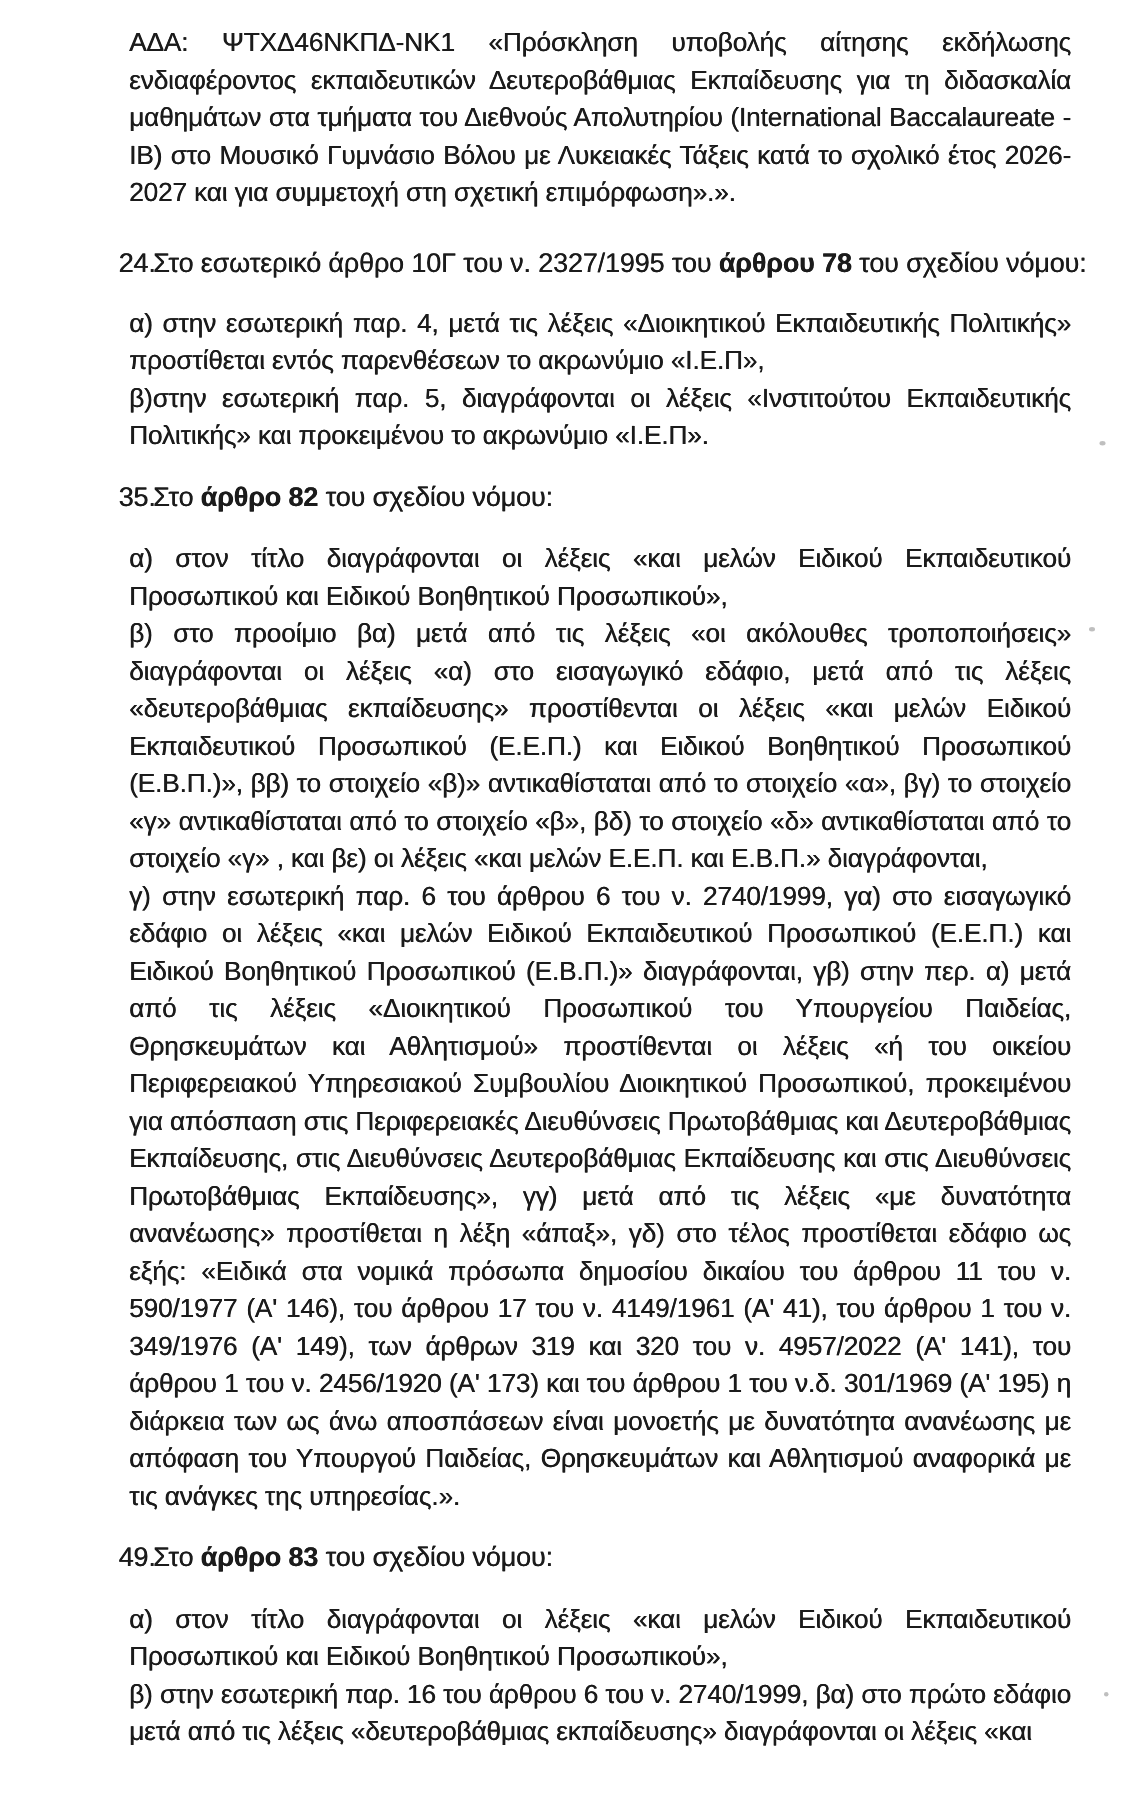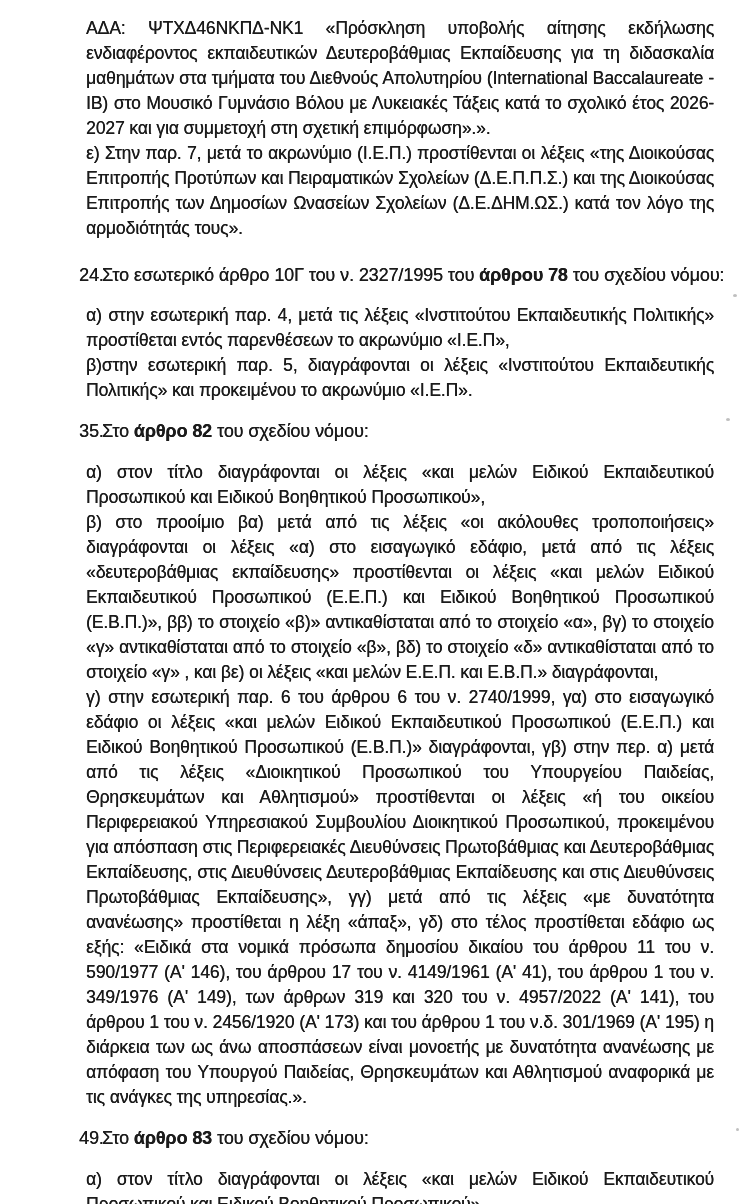--- a/index.html
+++ b/index.html
@@ -64,26 +64,25 @@
   .artifact-2 { left: 726px; top: 418px; }
   .artifact-3 { left: 736px; top: 1128px; width: 3px; }
 </style>
 </head>
 <body>
 
 <div class="page">
 
   <div class="intro">
     <p class="para">ΑΔΑ: ΨΤΧΔ46ΝΚΠΔ-ΝΚ1 «Πρόσκληση υποβολής αίτησης εκδήλωσης ενδιαφέροντος εκπαιδευτικών Δευτεροβάθμιας Εκπαίδευσης για τη διδασκαλία μαθημάτων στα τμήματα του Διεθνούς Απολυτηρίου (International Baccalaureate - IB) στο Μουσικό Γυμνάσιο Βόλου με Λυκειακές Τάξεις κατά το σχολικό έτος 2026-2027 και για συμμετοχή στη σχετική επιμόρφωση».».</p>
-    <p class="para">ε) Στην παρ. 7, μετά το ακρωνύμιο (Ι.Ε.Π.) προστίθενται οι λέξεις «της Διοικούσας Επιτροπής Προτύπων και Πειραματικών Σχολείων (Δ.Ε.Π.Π.Σ.) και της Διοικούσας Επιτροπής των Δημοσίων Ωνασείων Σχολείων (Δ.Ε.ΔΗΜ.ΩΣ.) κατά τον λόγο της αρμοδιότητάς τους».</p>
   </div>
 
   <div class="item item-24">
     <p class="item-heading"><span class="item-number">24.</span><span>Στο εσωτερικό άρθρο 10Γ του ν. 2327/1995 του </span><span class="bold">άρθρου 78</span><span> του σχεδίου νόμου:</span></p>
-    <p class="para">α) στην εσωτερική παρ. 4, μετά τις λέξεις «Ινστιτούτου Εκπαιδευτικής Πολιτικής» προστίθεται εντός παρενθέσεων το ακρωνύμιο «Ι.Ε.Π»,</p>
+    <p class="para">α) στην εσωτερική παρ. 4, μετά τις λέξεις «Διοικητικού Εκπαιδευτικής Πολιτικής» προστίθεται εντός παρενθέσεων το ακρωνύμιο «Ι.Ε.Π»,</p>
     <p class="para">β)στην εσωτερική παρ. 5, διαγράφονται οι λέξεις «Ινστιτούτου Εκπαιδευτικής Πολιτικής» και προκειμένου το ακρωνύμιο «Ι.Ε.Π».</p>
   </div>
 
   <div class="item item-25">
     <p class="item-heading"><span class="item-number">35.</span><span>Στο </span><span class="bold">άρθρο 82</span><span> του σχεδίου νόμου:</span></p>
     <p class="para">α) στον τίτλο διαγράφονται οι λέξεις «και μελών Ειδικού Εκπαιδευτικού Προσωπικού και Ειδικού Βοηθητικού Προσωπικού»,</p>
     <p class="para">β) στο προοίμιο βα) μετά από τις λέξεις «οι ακόλουθες τροποποιήσεις» διαγράφονται οι λέξεις «α) στο εισαγωγικό εδάφιο, μετά από τις λέξεις «δευτεροβάθμιας εκπαίδευσης» προστίθενται οι λέξεις «και μελών Ειδικού Εκπαιδευτικού Προσωπικού (Ε.Ε.Π.) και Ειδικού Βοηθητικού Προσωπικού (Ε.Β.Π.)», ββ) το στοιχείο «β)» αντικαθίσταται από το στοιχείο «α», βγ) το στοιχείο «γ» αντικαθίσταται από το στοιχείο «β», βδ) το στοιχείο «δ» αντικαθίσταται από το στοιχείο «γ» , και βε) οι λέξεις «και μελών Ε.Ε.Π. και Ε.Β.Π.» διαγράφονται,</p>
     <p class="para">γ) στην εσωτερική παρ. 6 του άρθρου 6 του ν. 2740/1999, γα) στο εισαγωγικό εδάφιο οι λέξεις «και μελών Ειδικού Εκπαιδευτικού Προσωπικού (Ε.Ε.Π.) και Ειδικού Βοηθητικού Προσωπικού (Ε.Β.Π.)» διαγράφονται, γβ) στην περ. α) μετά από τις λέξεις «Διοικητικού Προσωπικού του Υπουργείου Παιδείας, Θρησκευμάτων και Αθλητισμού» προστίθενται οι λέξεις «ή του οικείου Περιφερειακού Υπηρεσιακού Συμβουλίου Διοικητικού Προσωπικού, προκειμένου για απόσπαση στις Περιφερειακές Διευθύνσεις Πρωτοβάθμιας και Δευτεροβάθμιας Εκπαίδευσης, στις Διευθύνσεις Δευτεροβάθμιας Εκπαίδευσης και στις Διευθύνσεις Πρωτοβάθμιας Εκπαίδευσης», γγ) μετά από τις λέξεις «με δυνατότητα ανανέωσης» προστίθεται η λέξη «άπαξ», γδ) στο τέλος προστίθεται εδάφιο ως εξής: «Ειδικά στα νομικά πρόσωπα δημοσίου δικαίου του άρθρου 11 του ν. 590/1977 (Α' 146), του άρθρου 17 του ν. 4149/1961 (Α' 41), του άρθρου 1 του ν. 349/1976 (Α' 149), των άρθρων 319 και 320 του ν. 4957/2022 (Α' 141), του άρθρου 1 του ν. 2456/1920 (Α' 173) και του άρθρου 1 του ν.δ. 301/1969 (Α' 195) η διάρκεια των ως άνω αποσπάσεων είναι μονοετής με δυνατότητα ανανέωσης με απόφαση του Υπουργού Παιδείας, Θρησκευμάτων και Αθλητισμού αναφορικά με τις ανάγκες της υπηρεσίας.».</p>
   </div>
 

